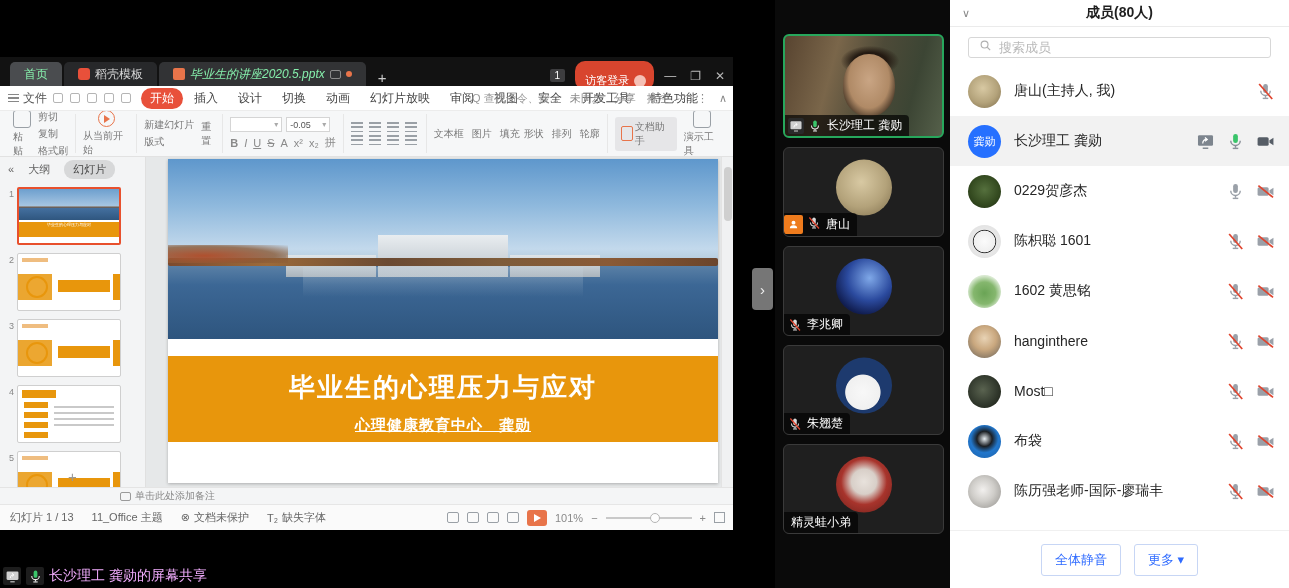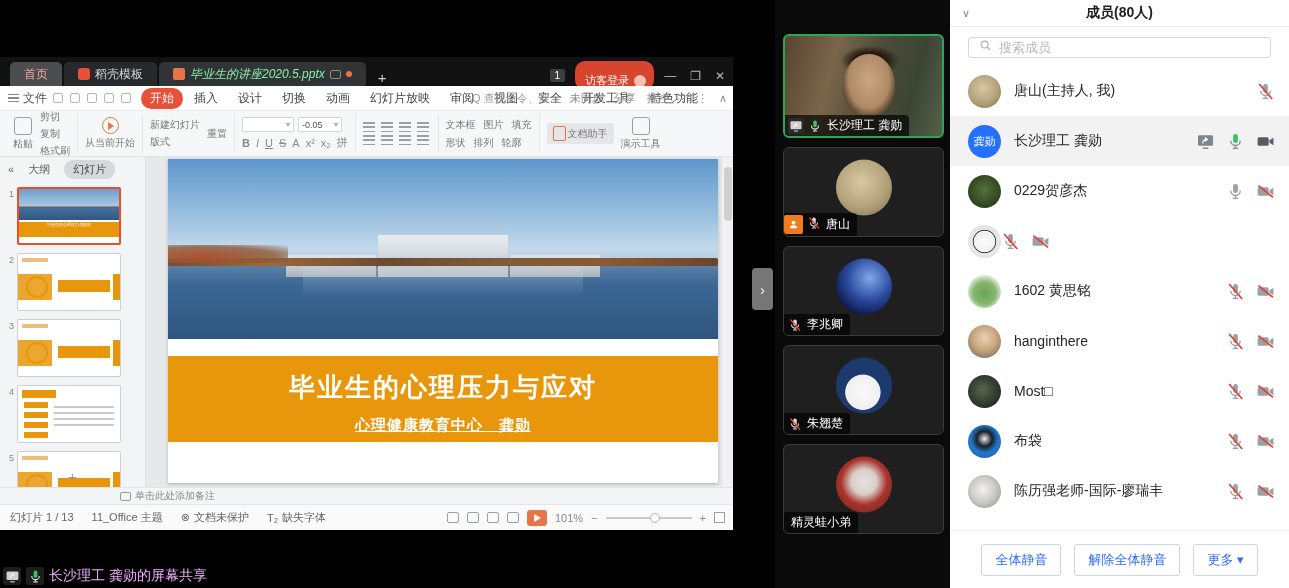--- a/index.html
+++ b/index.html
@@ -4,21 +4,21 @@
 <style>
   * { margin:0; padding:0; box-sizing:border-box; }
   html,body { background:#000; }
   body { font-family:"Liberation Sans","DejaVu Sans",sans-serif; }
   .screen { position:relative; width:1289px; height:588px; background:#000; overflow:hidden; }
 
   
   .wps { position:absolute; left:0; top:57px; width:733px; height:473px; background:#fff; }
   .wps-tabbar { height:29px; background:#121212; display:flex; align-items:flex-end; color:#ddd; font-size:12px; position:relative; }
   .wtab { height:24px; display:flex; align-items:center; gap:5px; padding:0 14px; border-radius:5px 5px 0 0; margin-right:2px; white-space:nowrap; }
-  .wtab.home { background:#4a4c4f; color:#fca5a5; margin-left:10px; }
+  .wtab.home { background:#4a4c4f; color:#86efac; margin-left:10px; }
   .wtab.docer { background:#27282a; color:#d8d8d8; }
   .wtab.doc { background:#323335; color:#86efac;font-style:italic; }
   .docer-ico { width:12px; height:12px; border-radius:3px; background:#e8503a; display:inline-block; }
   .ppt-ico { width:12px; height:12px; border-radius:2px; background:#e8744a; display:inline-block; }
   .tab-bubble { width:11px; height:9px; border:1px solid #8a8a8a; border-radius:2px; display:inline-block; }
   .tab-dot { width:6px; height:6px; border-radius:50%; background:#e8744a; display:inline-block; }
   .wtab-add { color:#ccc; font-size:15px; padding:0 10px; }
   .titlebar-right { position:absolute; right:6px; top:4px; display:flex; align-items:center; gap:10px; }
   .num-badge { background:#3d3d3f; color:#fff; font-size:10px; padding:1px 5px; border-radius:2px; }
   .guest-pill { background:#d8452e; color:#fff; font-size:11px; padding:12px 8px 2px 10px; border-radius:10px; display:flex; align-items:center; gap:5px; }
@@ -46,21 +46,21 @@
   .play-circle { width:17px; height:17px; border:1.5px solid #e8744a; border-radius:50%; position:relative; }
   .play-circle::after { content:""; position:absolute; left:5px; top:3.5px; border-left:6px solid #e8744a; border-top:4px solid transparent; border-bottom:4px solid transparent; }
   .combo { width:52px; height:15px; border:1px solid #d5d5d5; background:#fff; font-size:9px; color:#555; display:flex; align-items:center; justify-content:space-between; padding:0 3px; }
   .combo em { font-style:normal; }
   .combo i { color:#aaa; font-size:8px; }
   .fmt-row { display:flex; gap:6px; align-items:center; color:#8a8a8a; font-size:11px; }
   .fmt-row b { font-weight:bold; } .fmt-row .it { font-style:italic; } .fmt-row .un { text-decoration:underline; } .fmt-row .st { text-decoration:line-through; }
   .align-grid { display:grid; grid-template-columns:repeat(4,14px); gap:4px; }
   .abar { width:12px; height:10px; display:flex; flex-direction:column; justify-content:space-between; }
   .abar i { height:1.5px; background:#9aa0a6; }
-  .two-col { display:flex; flex-direction:column; gap:4px; }
+  .two-col { display:flex; flex-direction:row; gap:4px; }
   .two-col .r { display:flex; gap:8px; white-space:nowrap; }
   .assist-box { background:#e6e6e8; border-radius:3px; padding:3px 6px; display:flex; flex-direction:row; align-items:center; gap:2px; }
   .assist-box .doc-ico { width:13px; height:15px; border:1.5px solid #e8744a; border-radius:2px; }
   .rlast { border-right:none; }
 
   .wps-body { height:330px; display:flex; background:#e6e8e9; }
   .thumb-panel { width:146px; background:#f3f4f5; border-right:1px solid #e0e0e0; overflow:hidden; position:relative; }
   .tp-header { height:24px; display:flex; align-items:center; font-size:11px; color:#666; padding:0 8px; gap:14px; }
   .tp-pill { background:#d7d8d9; border-radius:9px; padding:2px 9px; color:#444; }
   .thumb-item { display:flex; margin:6px 6px 8px 4px; gap:3px; }
@@ -651,20 +651,21 @@
                 <rect x="2" y="6.5" width="14" height="11" rx="2" fill="#9aa0a8"></rect>
                 <path d="M17 10.5 L22 7.2 v9.6 L17 13.5 z" fill="#9aa0a8"></path>
                 <line x1="3" y1="4.5" x2="21.5" y2="19.5" stroke="#e0442e" stroke-width="2.2"></line>
               </svg>
             </span>
           </div>
   </div>
 
   <div class="mrow">
     <div class="mavatar av-panda"></div>
+    <div class="mname">陈枳聪 1601</div>
     <div class="micons">
             <span style="display: inline-flex;">
               <svg width="19" height="19" viewBox="0 0 24 24">
                 <rect x="9" y="2.5" width="6" height="11.5" rx="3" fill="#9aa0a8"></rect>
                 <path d="M6 11a6 6 0 0 0 12 0" fill="none" stroke="#9aa0a8" stroke-width="1.8"></path>
                 <line x1="12" y1="17" x2="12" y2="20" stroke="#9aa0a8" stroke-width="1.8"></line>
                 <line x1="8.5" y1="20.7" x2="15.5" y2="20.7" stroke="#9aa0a8" stroke-width="1.8"></line>
                 <line x1="4" y1="2.5" x2="20.5" y2="21.5" stroke="#e0442e" stroke-width="2.2"></line>
               </svg>
             </span>
@@ -788,21 +789,20 @@
                 <rect x="2" y="6.5" width="14" height="11" rx="2" fill="#9aa0a8"></rect>
                 <path d="M17 10.5 L22 7.2 v9.6 L17 13.5 z" fill="#9aa0a8"></path>
                 <line x1="3" y1="4.5" x2="21.5" y2="19.5" stroke="#e0442e" stroke-width="2.2"></line>
               </svg>
             </span>
           </div>
   </div>
 </div>
     <div class="m-footer">
       <button class="m-btn">全体静音</button>
-      <button class="m-btn">解除全体静音</button>
       <button class="m-btn">更多 ▾</button>
     </div>
   </div>
 
   <div class="share-banner">
     <span class="sb-ico" id="sb-share">
         <svg width="15" height="15" viewBox="0 0 24 24">
           <rect x="2.5" y="4" width="19" height="13.5" rx="1.8" fill="#d0d0d0"></rect>
           <path d="M8.5 14.5 C8.6 10.6 11 9.3 13.6 9.3" stroke="#fff" stroke-width="1.6" fill="none"></path>
           <path d="M11.3 6.9 L14.2 9.4 L11.3 11.8" stroke="#fff" stroke-width="1.6" fill="none"></path>

